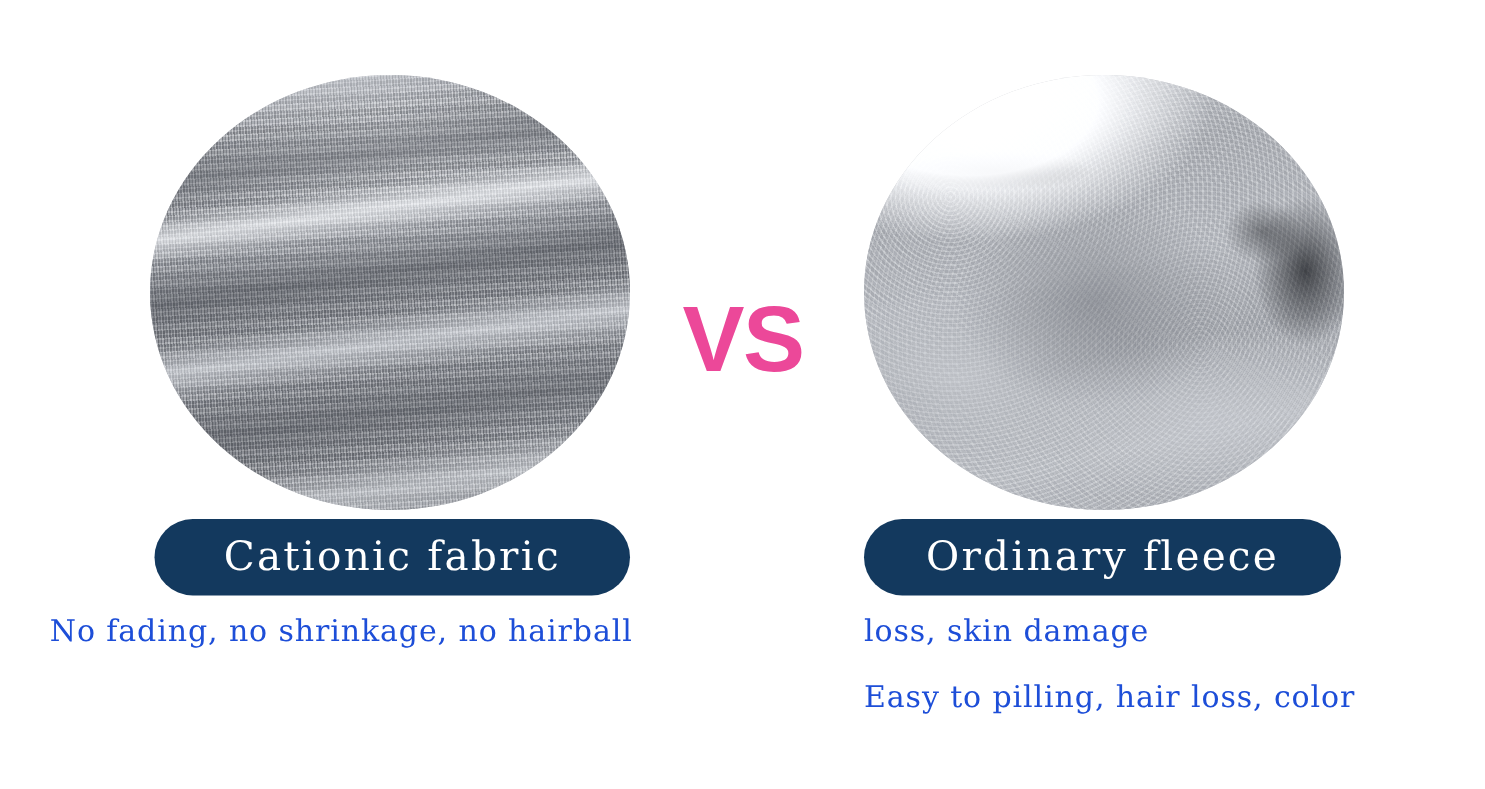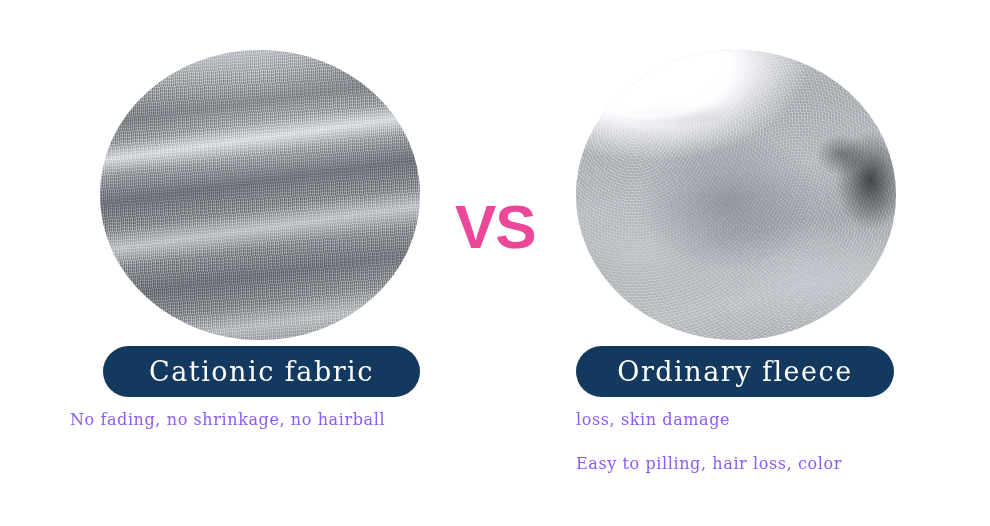--- a/index.html
+++ b/index.html
@@ -146,23 +146,23 @@
     white-space: nowrap;
     margin-top: 12px;
   }
   .panel-left  .badge { left: 103px; width: 317px; }
   .panel-right .badge { left: 41px;  width: 318px; }
 
   
   .caption {
     position: absolute;
     top: 398px;
-    color: #8b5cf6;
+    color: #1d4ed8;
     font-family: "DejaVu Serif", serif;
-    font-size: 16px;
+    font-size: 20px;
     letter-spacing: 0.6px;
     line-height: 44px;
   }
   .panel-left .caption {
     left: 0;
     width: 455px;
     text-align: center;
   }
   .panel-right .caption {
     left: 41px;

